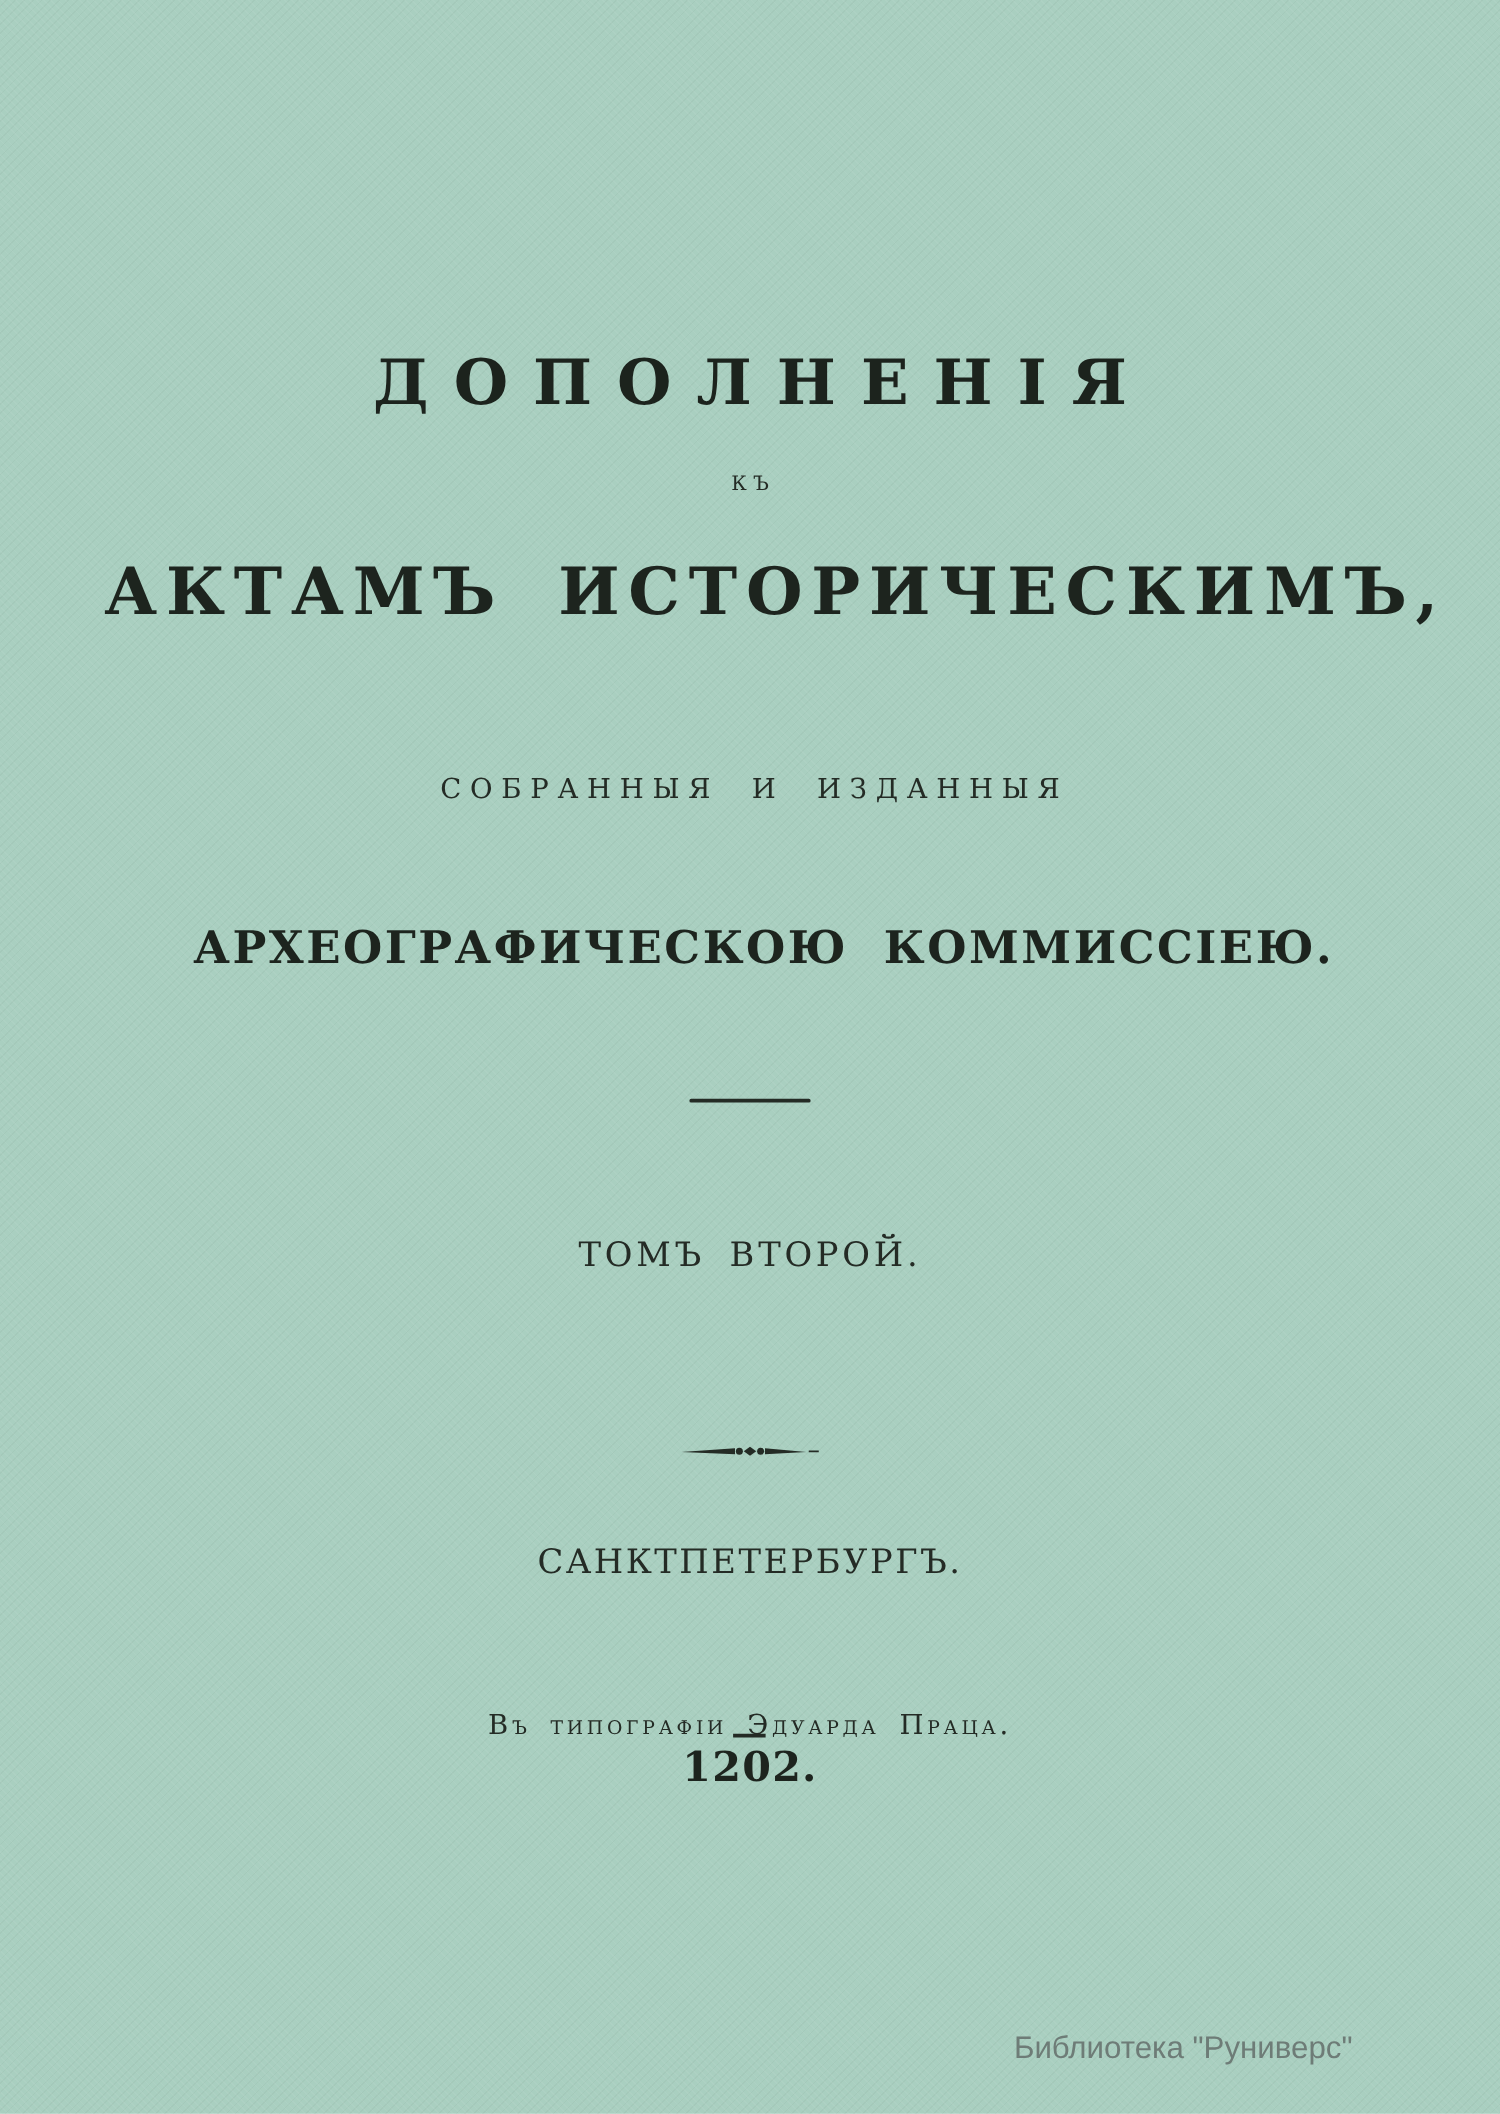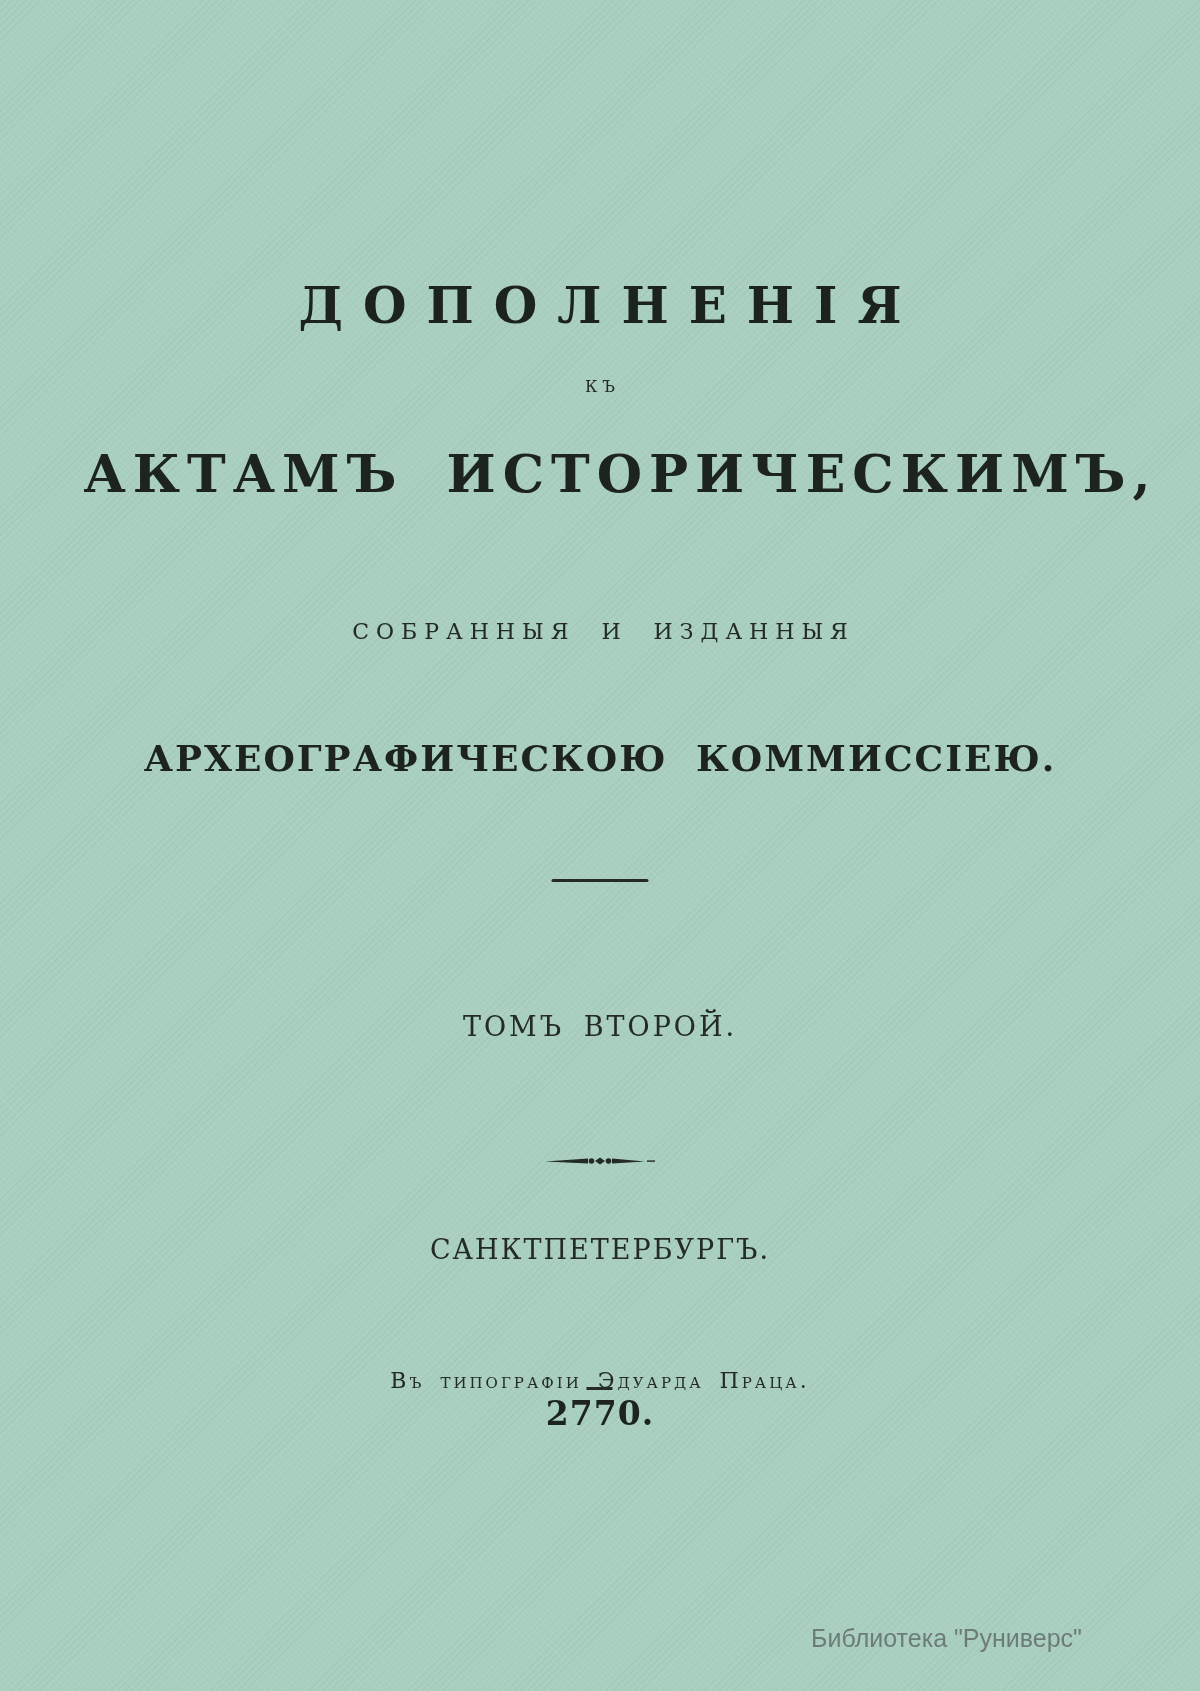--- a/index.html
+++ b/index.html
@@ -61,33 +61,34 @@
     word-spacing: 12px;
     padding-left: 7px;
   }
   .commission-line {
     top: 740px;
     font-size: 36px;
     font-weight: bold;
     letter-spacing: 2px;
     word-spacing: 14px;
     color: #1d241e;
+    margin-left: 11px;
   }
   .rule-divider {
     position: absolute;
     top: 879px;
     left: 50%;
     transform: translateX(-50%);
     width: 97px;
     height: 3px;
     background: var(--ink-color);
     border-radius: 2px;
   }
   .volume-line {
-    top: 1013px;
+    top: 991px;
     font-size: 27px;
     letter-spacing: 3px;
     word-spacing: 8px;
   }
   .ornament {
     position: absolute;
     top: 1153px;
     left: 50%;
     transform: translateX(-50%);
   }
@@ -159,17 +160,17 @@
       <rect x="103" y="6.4" width="8" height="1.4" fill="#242b25"></rect>
     </svg>
   </span>
 
   <div class="line city-line">САНКТПЕТЕРБУРГЪ.</div>
 
   <div class="line printer-line">Въ типографіи Эдуарда Праца.</div>
 
   <div class="dash-divider"></div>
 
-  <div class="line year-line">2770.</div>
+  <div class="line year-line">1202.</div>
 
   <div class="watermark">Библиотека "Руниверс"</div>
 
 </div>
 
 </body></html>

